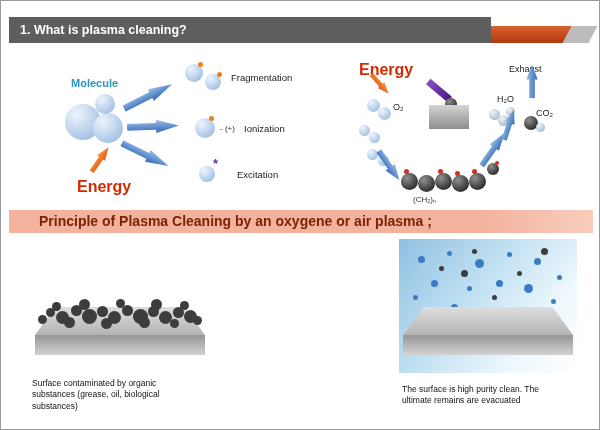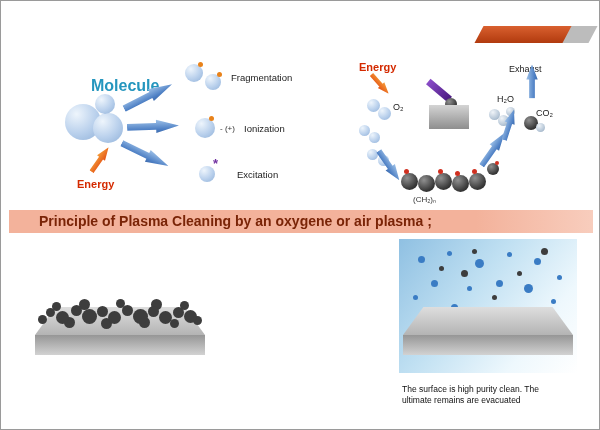--- a/index.html
+++ b/index.html
@@ -7,22 +7,22 @@
   .slide { position:relative; width:600px; height:430px; background:#fff; border:1px solid #9a9a9a; overflow:hidden; }
   .abs { position:absolute; }
   .circle { position:absolute; border-radius:50%; }
 
   
   .title-bar { background:#5e5e5e; color:#fff; font-size:12.5px; font-weight:bold; line-height:26px; padding-left:11px; }
   .accent-red { background:linear-gradient(180deg,#d9602f,#b13a0e); transform:skewX(-28deg); }
   .accent-gray { background:#bcbcbc; transform:skewX(-28deg); }
 
   
-  .lbl-blue { color:#2596be; font-weight:bold; font-size:16px;margin-left:20px; }
-  .lbl-red  { color:#d42a00; font-weight:bold; font-size:11px; }
+  .lbl-blue { color:#2596be; font-weight:bold; font-size:11px; }
+  .lbl-red  { color:#d42a00; font-weight:bold; font-size:16px; }
   .lbl-black{ font-size:9.5px; color:#222; }
   .lbl-tiny { font-size:8px; color:#333; }
   .lbl-chem { font-size:9px; color:#222; }
 
   
   .mol { background:radial-gradient(circle at 32% 28%, #eef5fc, #b9d0ec 55%, #8fb0d8); }
   .mol-lite { background:radial-gradient(circle at 35% 30%, #f0f4f8, #b8c8d8 60%, #90a4b8); }
   .dark-sphere { background:radial-gradient(circle at 35% 30%, #909090, #3a3a3a 65%, #1a1a1a); }
   .electron-dot { background:#e8821a; }
   .red-dot { background:#d03020; }
@@ -57,20 +57,23 @@
   .beam { background:linear-gradient(90deg,#8a4cc8,#4a1a80); }
   .substrate { background:linear-gradient(180deg,#d4d4d4,#8e8e8e); }
 </style>
 </head>
 <body>
 
 <div class="slide">
 
   <div class="abs accent-gray" style="left:502px;top:25px;width:90px;height:17px"></div>
   <div class="abs accent-red" style="left:478px;top:25px;width:88px;height:17px"></div>
+  <div class="abs title-bar" style="left:8px;top:16px;width:482px;height:26px">
+    <span>1. What is plasma cleaning?</span>
+  </div>
 
   <div>
     <div class="abs lbl-blue" style="left:70px;top:76px">Molecule</div>
 
     <div class="circle mol" style="left:64px;top:103px;width:36px;height:36px"></div>
     <div class="circle mol" style="left:92px;top:112px;width:30px;height:30px"></div>
     <div class="circle mol" style="left:94px;top:93px;width:20px;height:20px"></div>
 
     <div class="abs lbl-red" style="left:76px;top:177px">Energy</div>
     <div class="arrow orange" style="left:84px;top:153px;width:30px;height:11px;transform:rotate(-55deg)"></div>
@@ -151,15 +154,16 @@
   </div>
 
 
   <div class="panel sky3" style="left:398px;top:238px">
     <div class="dotfield" id="p3-blue"></div>
     <div class="dotfield" id="p3-dark"></div>
     <div class="surface-top"></div>
     <div class="surface-front"></div>
   </div>
 
+  <div class="caption" style="left:31px;top:377px;width:160px">Surface contaminated by organic substances (grease, oil, biological substances)</div>
   <div class="caption" style="left:401px;top:383px;width:165px">The surface is high purity clean. The ultimate remains are evacuated</div>
 
 </div>
 
 </body></html>

